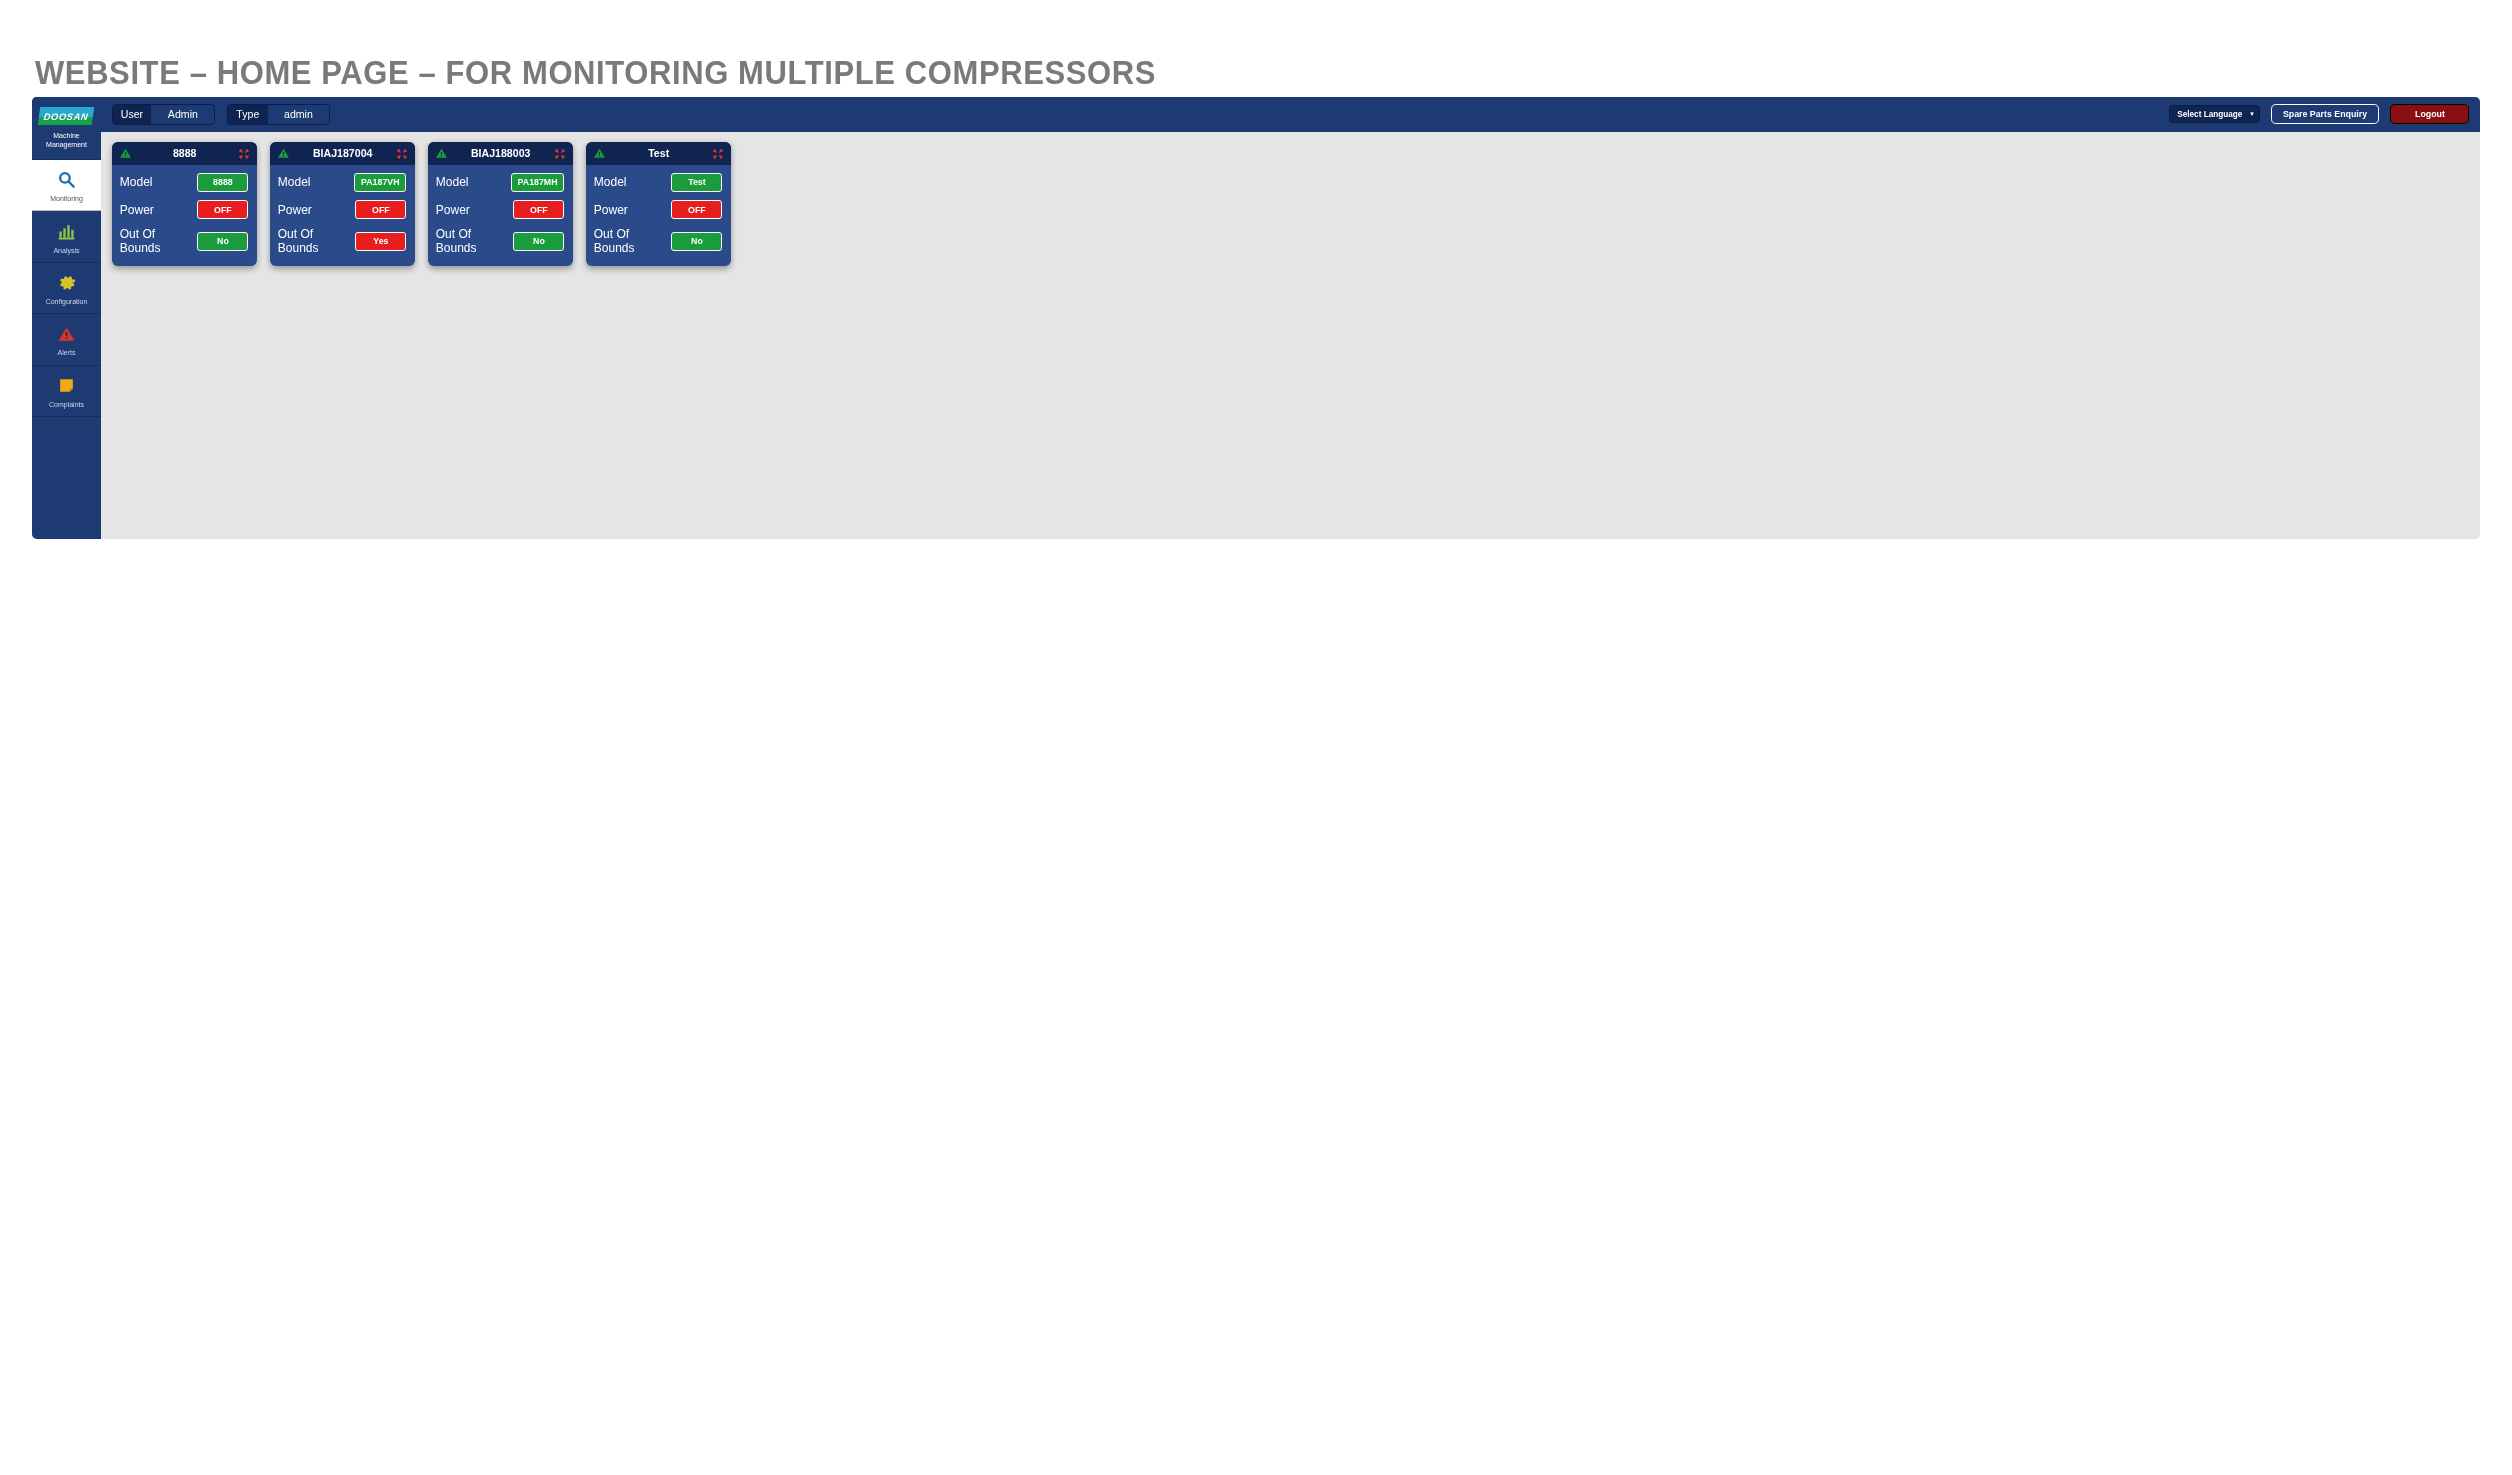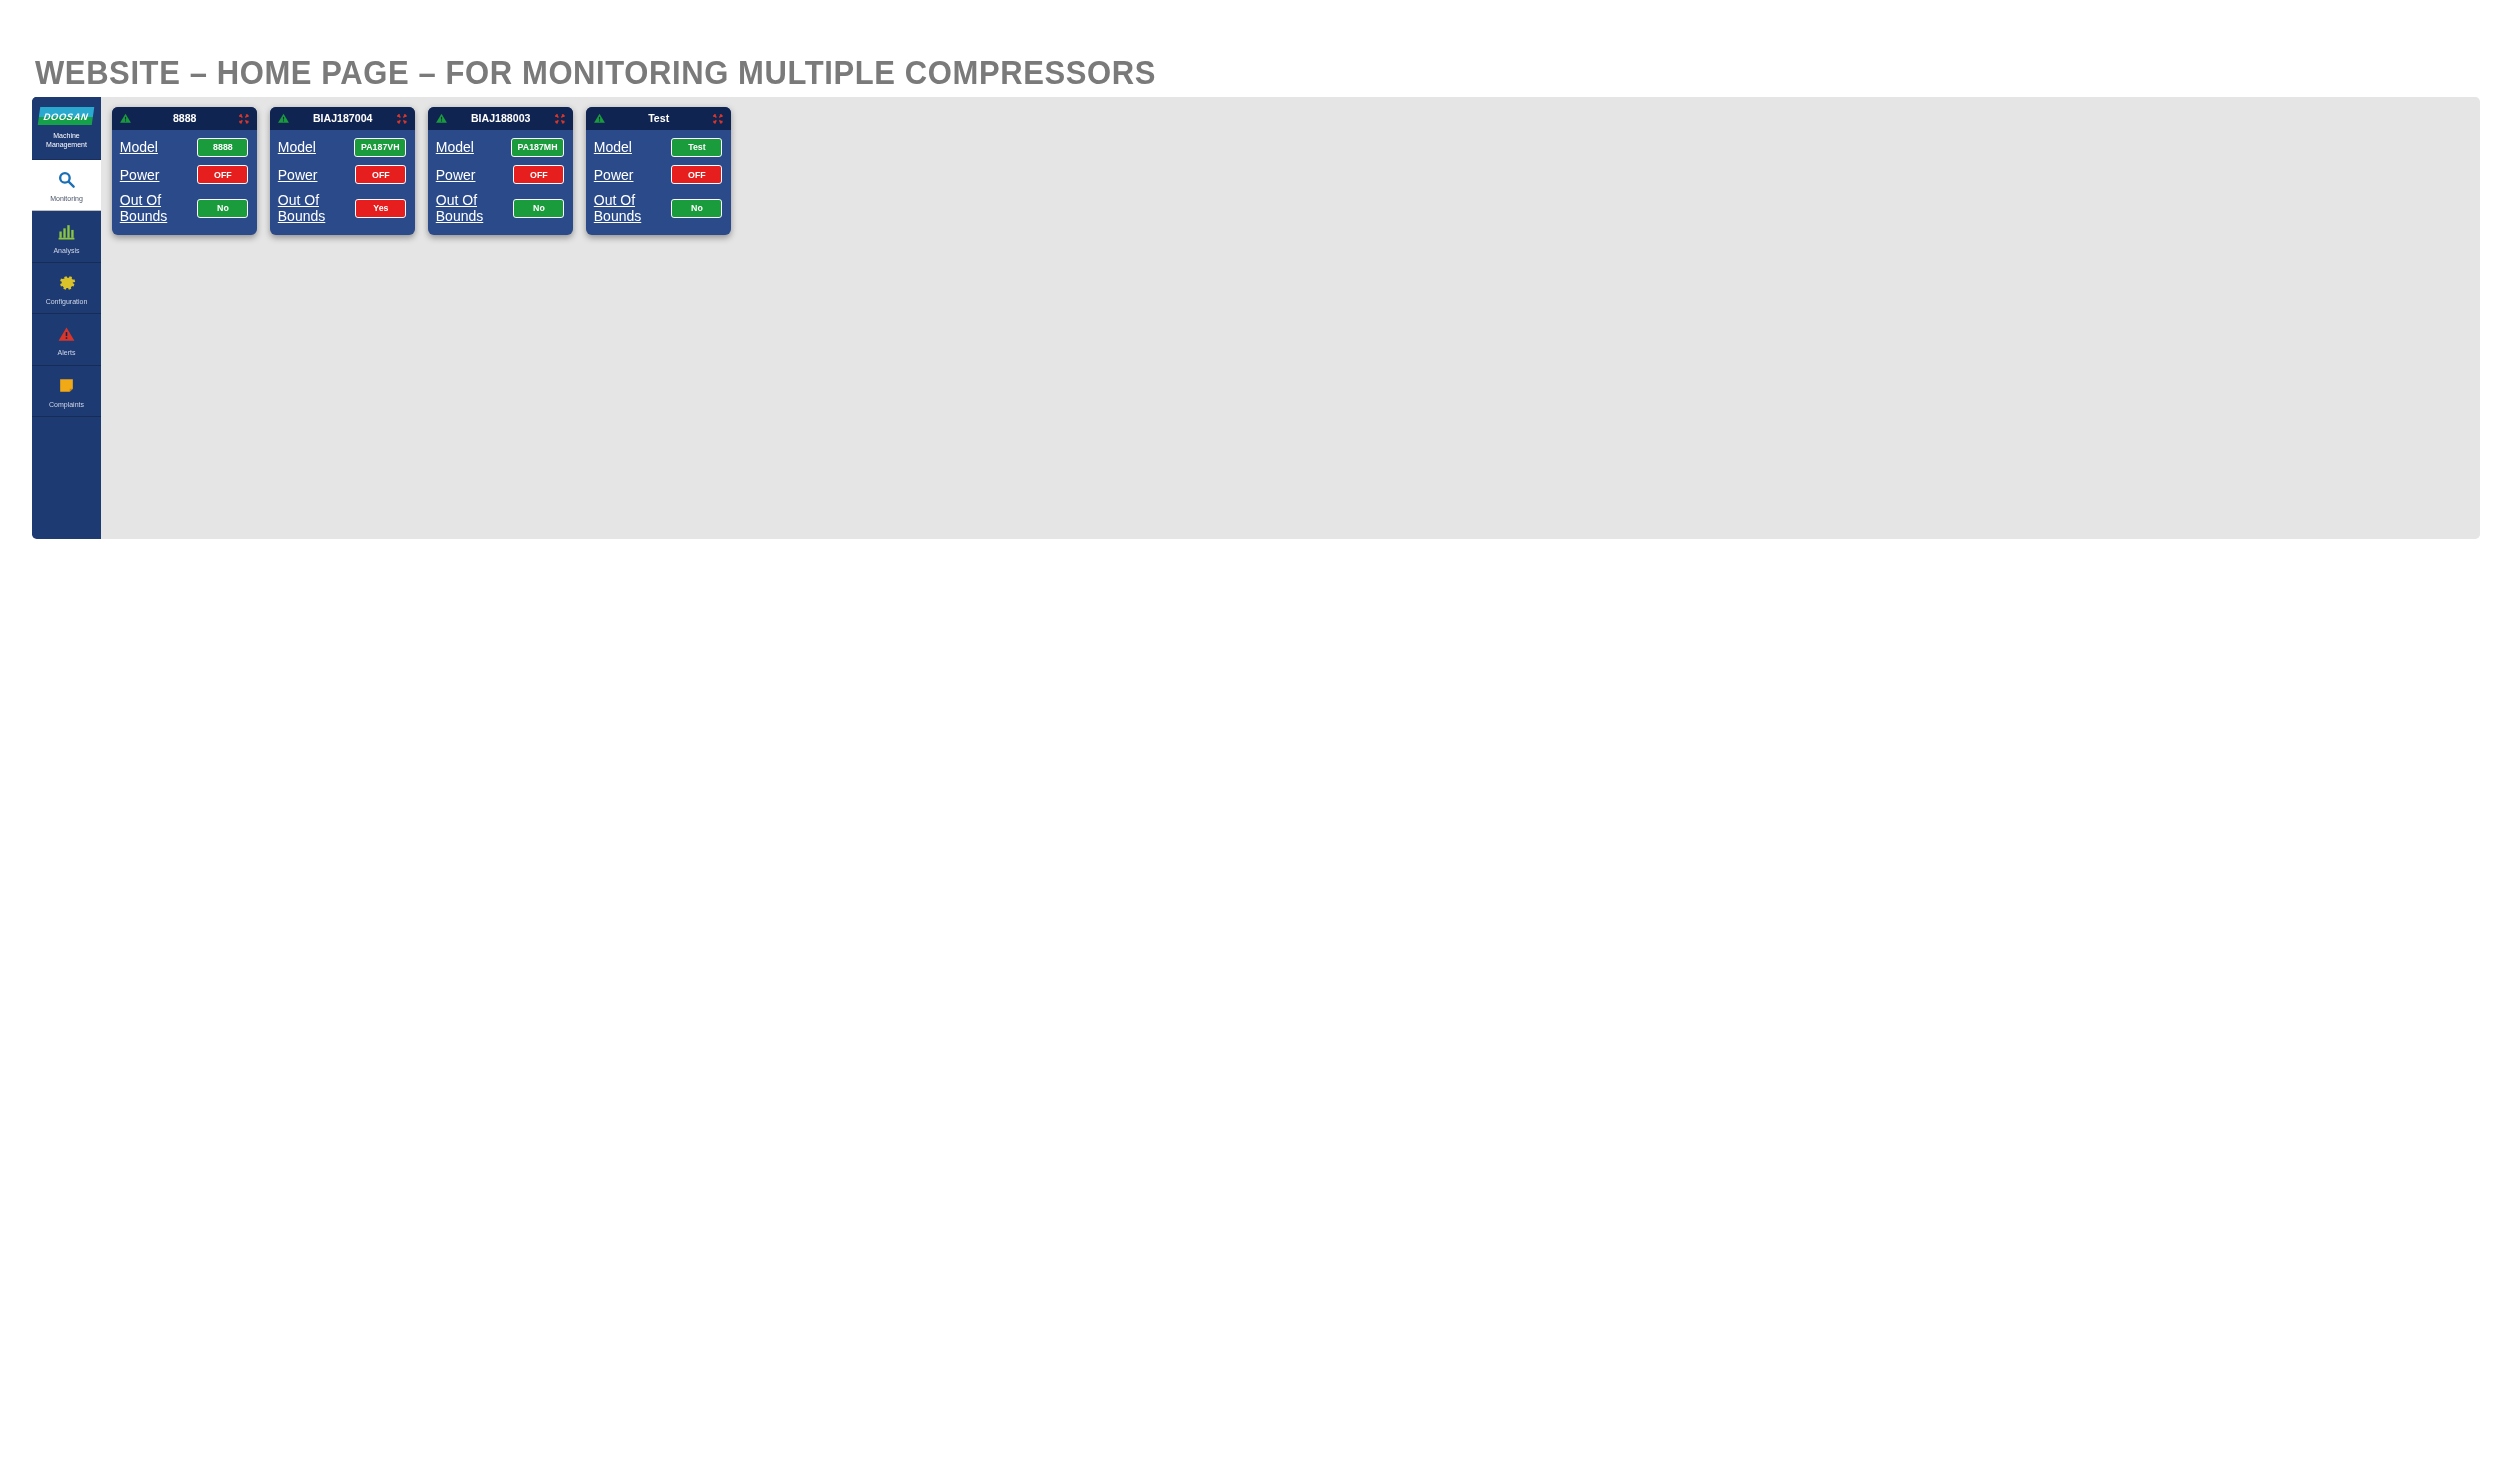--- a/index.html
+++ b/index.html
@@ -183,21 +183,21 @@
 .gear-icon svg, .close-icon svg { width: 11.8px; height: 11.8px; display:block; }
 
 .card-body { padding: 8.2px 8.2px 10.6px; }
 .row {
   display: flex;
   align-items: center;
   justify-content: space-between;
   margin-bottom: 8.2px;
 }
 .row:last-child { margin-bottom: 0; }
-.row-label { color: #fff; font-size: 14px; text-decoration: underline; }
+.row-label { color: #fff; font-size: 12px; }
 .pill {
   min-width: 51px;
   text-align: center;
   padding: 3.5px 5.9px;
   border-radius: 2.9px;
   border: 1.2px solid #fff;
   color: #fff;
   font-weight: 600;
   font-size: 8.8px;
 }
@@ -270,20 +270,38 @@
               <path d="M4 4 H20 V16 L16 20 H4 Z" fill="#f2a916"></path>
               <path d="M16 20 V16 H20 Z" fill="#c2820c"></path>
             </svg>
         </span>
         <span>Complaints</span>
       </div>
     </aside>
 
     <main class="main-area">
 
+      <div class="topbar">
+        <div class="kv-box">
+          <span class="kv-k">User</span>
+          <span class="kv-v">Admin</span>
+        </div>
+        <div class="kv-box">
+          <span class="kv-k">Type</span>
+          <span class="kv-v">admin</span>
+        </div>
+        <div class="spacer"></div>
+        <div class="lang-wrap">
+          <select class="lang-select">
+            <option>Select Language</option>
+          </select>
+        </div>
+        <button class="btn btn-outline">Spare Parts Enquiry</button>
+        <button class="btn btn-logout">Logout</button>
+      </div>
 
       <div class="cards-area">
 
         <div class="card">
           <div class="card-head">
             <span class="tri-icon">
                 <svg viewBox="0 0 24 24">
                   <path d="M12 3 L22 20 L2 20 Z" fill="#1a9c3c"></path>
                   <rect x="11" y="9" width="2" height="5" fill="#102452"></rect>
                   <rect x="11" y="15.5" width="2" height="2" fill="#102452"></rect>

